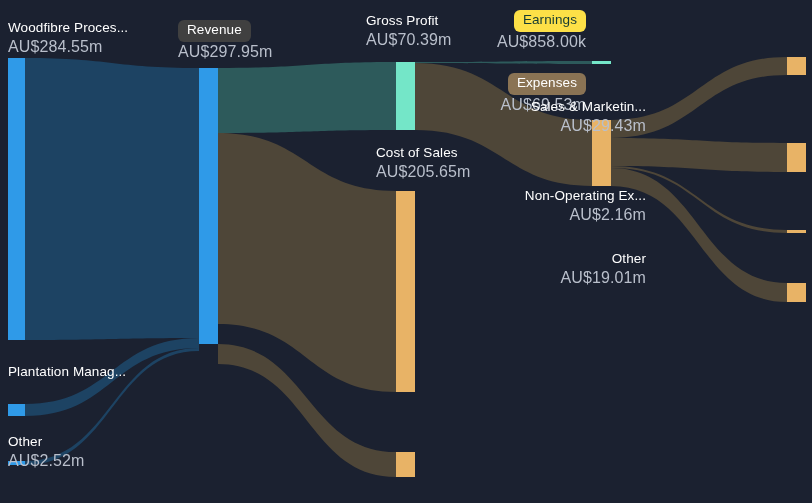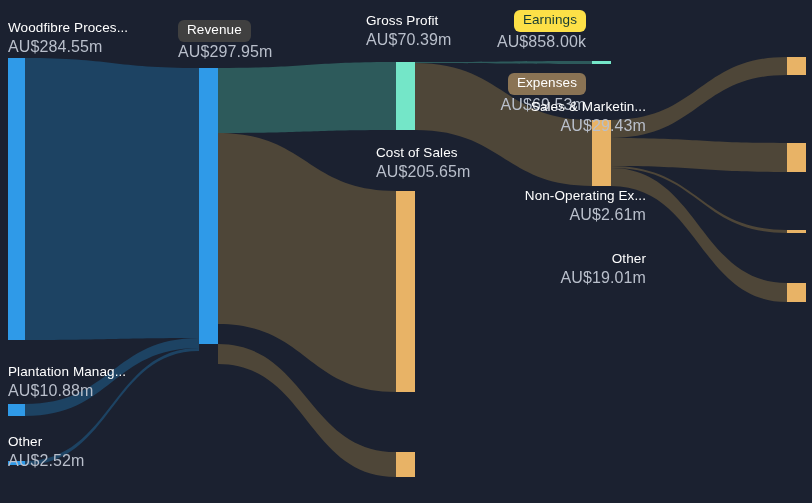--- a/index.html
+++ b/index.html
@@ -117,21 +117,20 @@
         <rect x="787" y="283" width="19" height="19" fill="#e8b366"></rect>
       </g>
   </svg>
   <div class="label-layer" id="labels-layer">
       <div class="node-label align-left" style="left: 8px; top: 20px;">
         <span class="lab-name">Woodfibre Proces...</span>
         <span class="lab-val">AU$284.55m</span>
       </div>
       <div class="node-label align-left" style="left: 8px; top: 364px;">
         <span class="lab-name">Plantation Manag...</span>
-        <span class="lab-val">AU$10.88m</span>
       </div>
       <div class="node-label align-left" style="left: 8px; top: 434px;">
         <span class="lab-name">Other</span>
         <span class="lab-val">AU$2.52m</span>
       </div>
       <div class="node-label align-left" style="left: 178px; top: 20px;">
         <span class="lab-name"><span class="badge badge-revenue">Revenue</span></span>
         <span class="lab-val">AU$297.95m</span>
       </div>
       <div class="node-label align-left" style="left: 366px; top: 13px;">
@@ -149,20 +148,20 @@
       <div class="node-label align-right" style="left: auto; top: 73px; right: 66px; width: 180px;">
         <span class="lab-name"><span class="badge badge-expenses">Expenses</span></span>
         <span class="lab-val">AU$69.53m</span>
       </div>
       <div class="node-label align-right" style="left: auto; top: 99px; right: 6px; width: 180px;">
         <span class="lab-name">Sales &amp; Marketin...</span>
         <span class="lab-val">AU$29.43m</span>
       </div>
       <div class="node-label align-right" style="left: auto; top: 188px; right: 6px; width: 180px;">
         <span class="lab-name">Non-Operating Ex...</span>
-        <span class="lab-val">AU$2.61m</span>
+        <span class="lab-val">AU$2.16m</span>
       </div>
       <div class="node-label align-right" style="left: auto; top: 251px; right: 6px; width: 180px;">
         <span class="lab-name">Other</span>
         <span class="lab-val">AU$19.01m</span>
       </div>
     </div>
 </div>
 
 </body></html>

